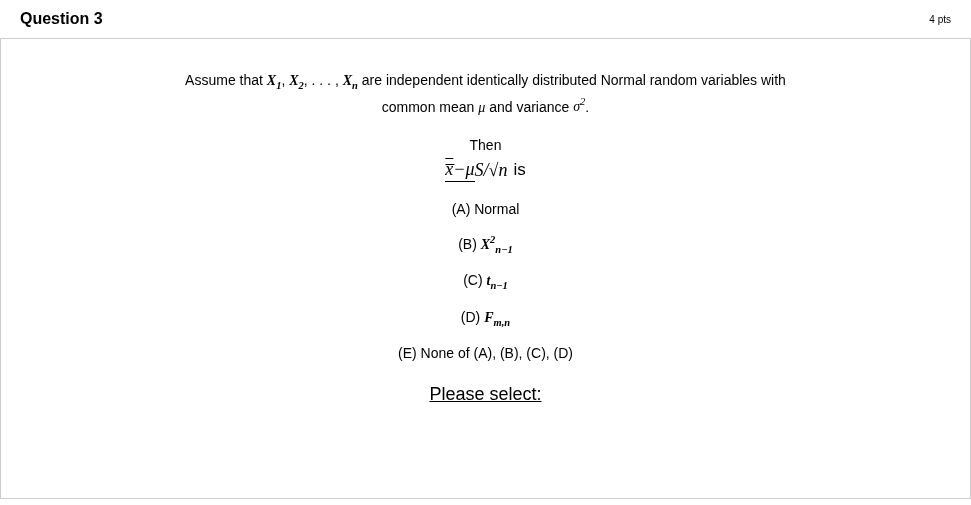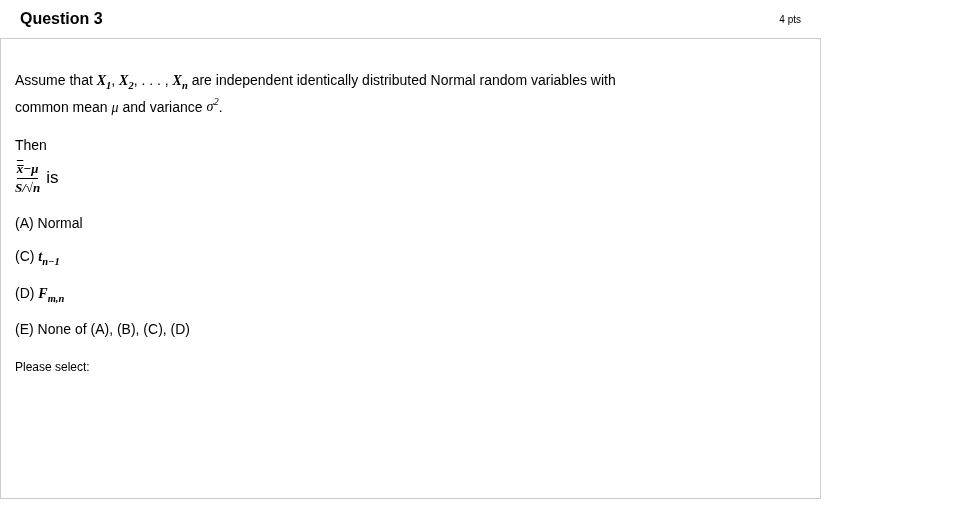--- a/index.html
+++ b/index.html
@@ -9,21 +9,21 @@
     }
 
     body {
       font-family: Arial, sans-serif;
       background: #fff;
       width: 971px;
       min-height: 505px;
     }
 
     .question-container {
-      width: 821px;
+      width: 971px;
       min-height: 505px;
       background: #fff;
     }
 
     .question-header {
       display: flex;
       justify-content: space-between;
       align-items: center;
       padding: 10px 20px;
       border-bottom: 1px solid #ccc;
@@ -38,23 +38,24 @@
 
     .question-points {
       font-size: 10px;
       color: #000;
     }
 
     .question-body {
       border: 1px solid #ccc;
       border-top: none;
       margin: 0;
-      padding: 30px 40px 30px 14px;
+      padding: 30px 40px 30px 40px;
       background: #fff;
       min-height: 460px;
+      text-align: center;
     }
 
     .intro-text {
       font-size: 14px;
       color: #000;
       line-height: 1.6;
       margin-bottom: 18px;
     }
 
     .then-label {
@@ -65,24 +66,22 @@
 
     .fraction-container {
       display: inline-flex;
       align-items: center;
       margin-bottom: 18px;
       gap: 6px;
     }
 
     .fraction {
       display: inline-flex;
-      flex-direction: column;
       align-items: center;
-      font-size: 13px;
-      font-weight: bold;
+      font-size: 18px;
     }
 
     .fraction .numerator {
       border-bottom: 1px solid #000;
       padding-bottom: 1px;
       font-style: italic;
     }
 
     .fraction .denominator {
       padding-top: 1px;
@@ -102,22 +101,23 @@
     }
 
     .options-list li {
       font-size: 14px;
       color: #000;
       margin-bottom: 14px;
       line-height: 1.4;
     }
 
     .please-select {
-      font-size: 12px;
+      font-size: 18px;
       color: #000;
+      text-decoration: underline;
     }
 
     
     .math-var {
       font-style: italic;
       font-family: 'Times New Roman', Times, serif;
     }
 
     .math-bold {
       font-weight: bold;
@@ -166,20 +166,23 @@
         </div>
       </div>
       <span class="is-text">is</span>
     </div>
 
     <ul class="options-list">
       <li>
         (A) <span>Normal</span>
       </li>
       <li>
+        (B) <span class="math-bold"><em>X</em><sup>2</sup><sub><em>n</em>−1</sub></span>
+      </li>
+      <li>
         (C) <span class="math-bold"><em>t</em><sub><em>n</em>−1</sub></span>
       </li>
       <li>
         (D) <span class="math-bold"><em>F</em><sub><em>m</em>,<em>n</em></sub></span>
       </li>
       <li>
         (E) <span>None of (A), (B), (C), (D)</span>
       </li>
     </ul>
 

